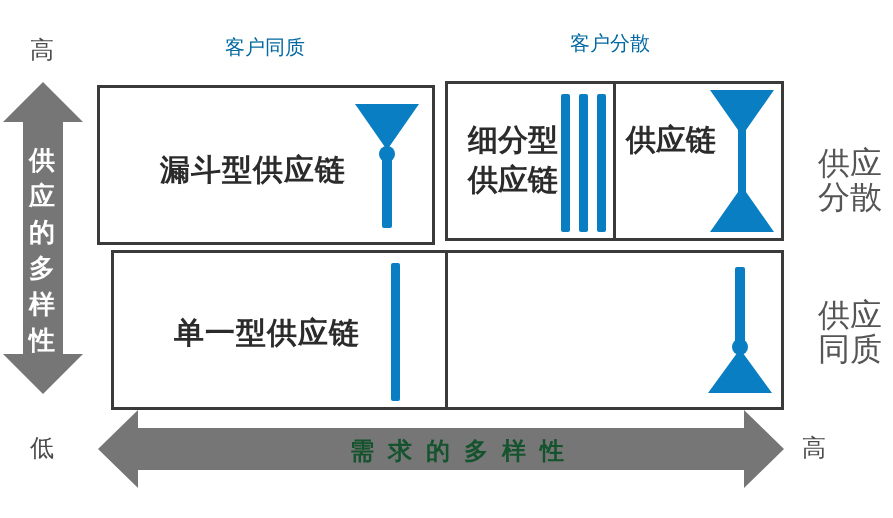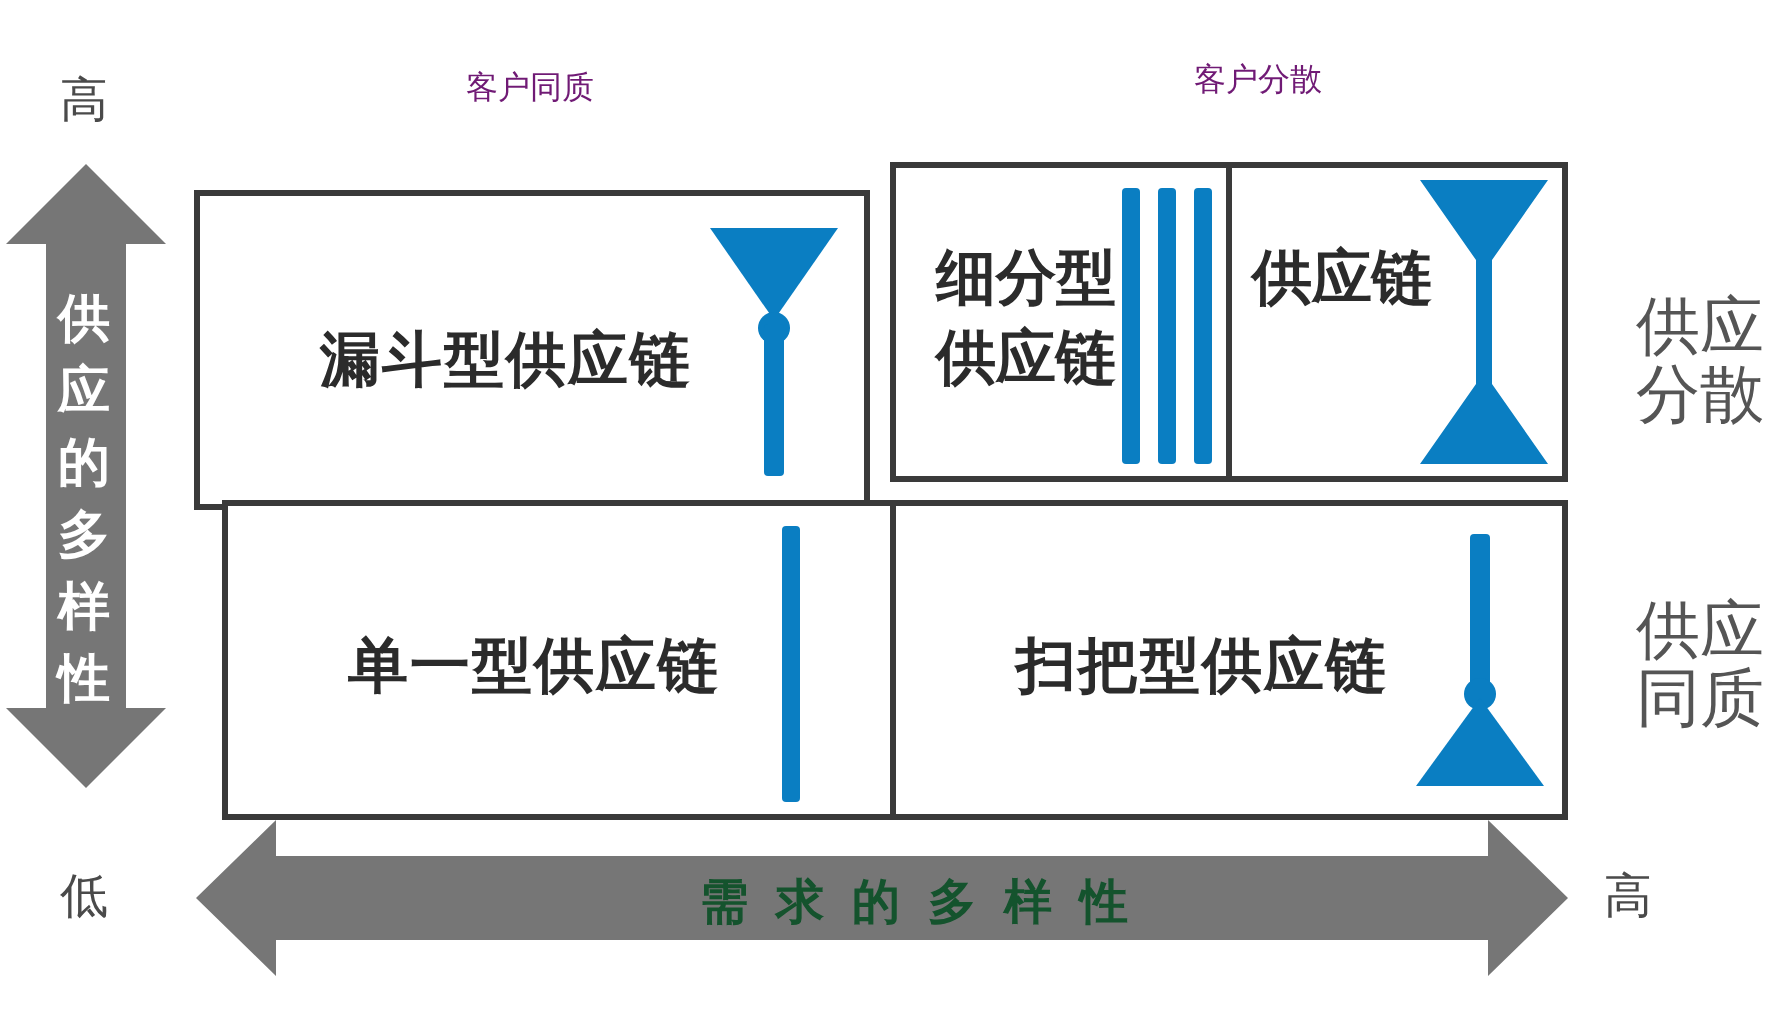--- a/index.html
+++ b/index.html
@@ -1,52 +1,52 @@
 <!DOCTYPE html>
 <html><head>
 <meta charset="utf-8">
 <style>
   html, body { margin:0; padding:0; background:#ffffff; }
   body { width:893px; height:518px; position:relative; overflow:hidden;
          font-family:"DejaVu Sans", sans-serif; color:#333; }
   .abs { position:absolute; }
   .label-gray { color:#4a4a4a; font-size:24px; }
-  .col-head { font-size:16px; color:#701a75; text-align:center; }
+  .col-head { font-size:20px; color:#0369a1; text-align:center; }
   .box { position:absolute; border:3px solid #3a3a3a; background:#fff; box-sizing:border-box; }
   .quad-title { position:absolute; font-size:30px; color:#2b2b2b; font-weight:bold; letter-spacing:1px; white-space:nowrap; }
   .quad-title-2 { position:absolute; font-size:30px; color:#2b2b2b; font-weight:bold; line-height:40px; }
   .side-label { position:absolute; font-size:32px; color:#555; line-height:34px; }
   .vert-text { position:absolute; color:#fff; font-size:26px; font-weight:bold; line-height:36px; width:40px; }
   .horiz-text { position:absolute; color:#14532d; font-size:24px; font-weight:bold; letter-spacing:14px; white-space:nowrap; }
 </style>
 </head>
 <body>
 
 <div class="abs label-gray" style="left:30px;top:34px;">高</div>
 
 <div class="abs col-head" style="left:160px;top:34px;width:210px;">客户同质</div>
-<div class="abs col-head" style="left:524px;top:30px;width:210px;">客户分散</div>
+<div class="abs col-head" style="left:505px;top:30px;width:210px;">客户分散</div>
 
 <svg class="abs" style="left:3px;top:82px;" width="80" height="312">
   <polygon points="40,0 80,40 60,40 60,272 80,272 40,312 0,272 20,272 20,40 0,40" fill="#767676"></polygon>
 </svg>
 <div class="vert-text" style="left:22px;top:142px;">
   <span style="display:block;width:26px;margin:0 auto;word-break:break-all;">供应的多样性</span>
 </div>
 
 <div class="abs label-gray" style="left:30px;top:432px;">低</div>
 
 <div class="abs label-gray" style="left:802px;top:432px;">高</div>
 
 <svg class="abs" style="left:98px;top:410px;" width="686" height="78">
   <polygon points="0,39 40,0 40,18 646,18 646,0 686,39 646,78 646,60 40,60 40,78" fill="#767676"></polygon>
 </svg>
 <div class="horiz-text" style="left:350px;top:435px;">需求的多样性</div>
 
-<div class="box" style="left:97px;top:95px;width:338px;height:160px;">
+<div class="box" style="left:97px;top:85px;width:338px;height:160px;">
   <div class="quad-title" style="left:60px;top:62px;">漏斗型供应链</div>
   <svg class="abs" style="left:253px;top:14px;" width="70" height="130">
     <polygon points="2,2 66,2 34,48" fill="#0A7EC2"></polygon>
     <circle cx="34" cy="52" r="8" fill="#0A7EC2"></circle>
     <rect x="29" y="50" width="10" height="76" rx="2" fill="#0A7EC2"></rect>
   </svg>
 </div>
 
 <div class="box" style="left:445px;top:81px;width:339px;height:160px;">
   <div class="abs" style="left:165px;top:0;width:3px;height:154px;background:#3a3a3a;"></div>
@@ -70,21 +70,20 @@
 </div>
 
 <div class="box" style="left:111px;top:250px;width:338px;height:160px;">
   <div class="quad-title" style="left:60px;top:60px;">单一型供应链</div>
   <svg class="abs" style="left:275px;top:8px;" width="14" height="144">
     <rect x="2" y="2" width="9" height="138" rx="2" fill="#0A7EC2"></rect>
   </svg>
 </div>
 
 <div class="box" style="left:445px;top:250px;width:339px;height:160px;">
-  <div class="quad-title" style="left:60px;top:60px;">扫把型供应链</div>
   <svg class="abs" style="left:258px;top:12px;" width="70" height="134">
     <rect x="29" y="2" width="10" height="80" rx="2" fill="#0A7EC2"></rect>
     <circle cx="34" cy="82" r="8" fill="#0A7EC2"></circle>
     <polygon points="34,84 66,128 2,128" fill="#0A7EC2"></polygon>
   </svg>
 </div>
 
 <div class="side-label" style="left:818px;top:146px;">
   <div>供应</div>
   <div>分散</div>

